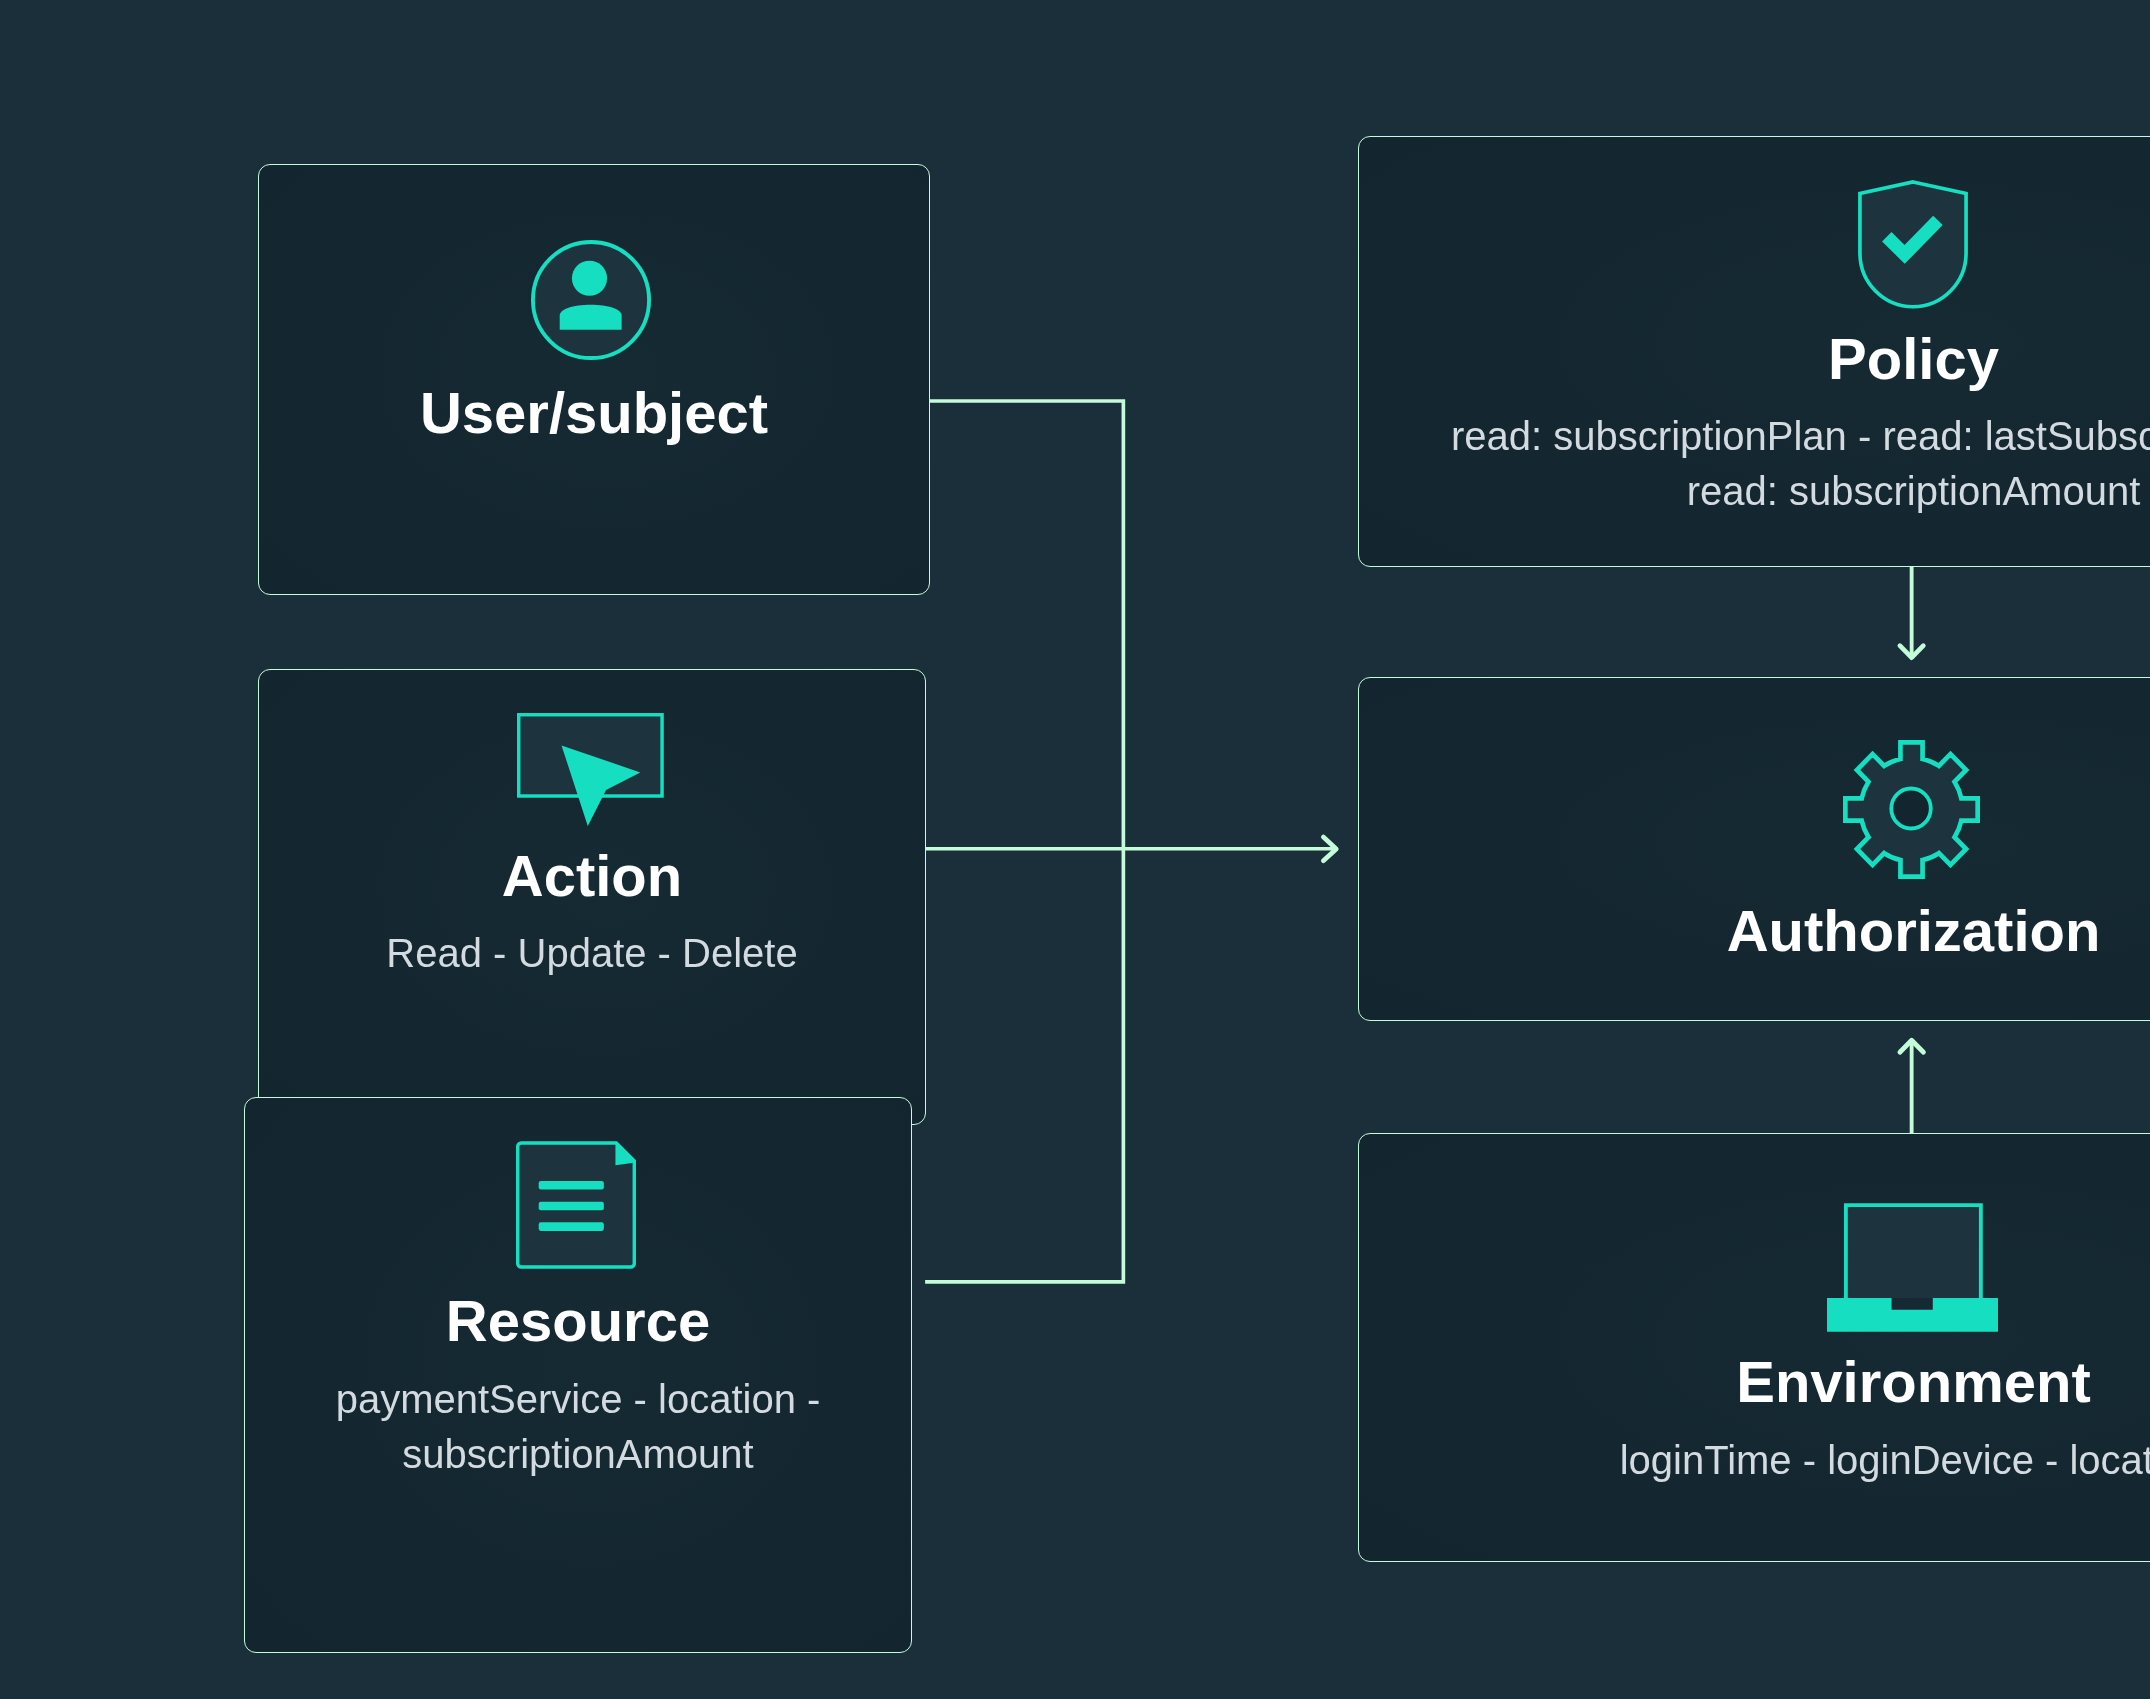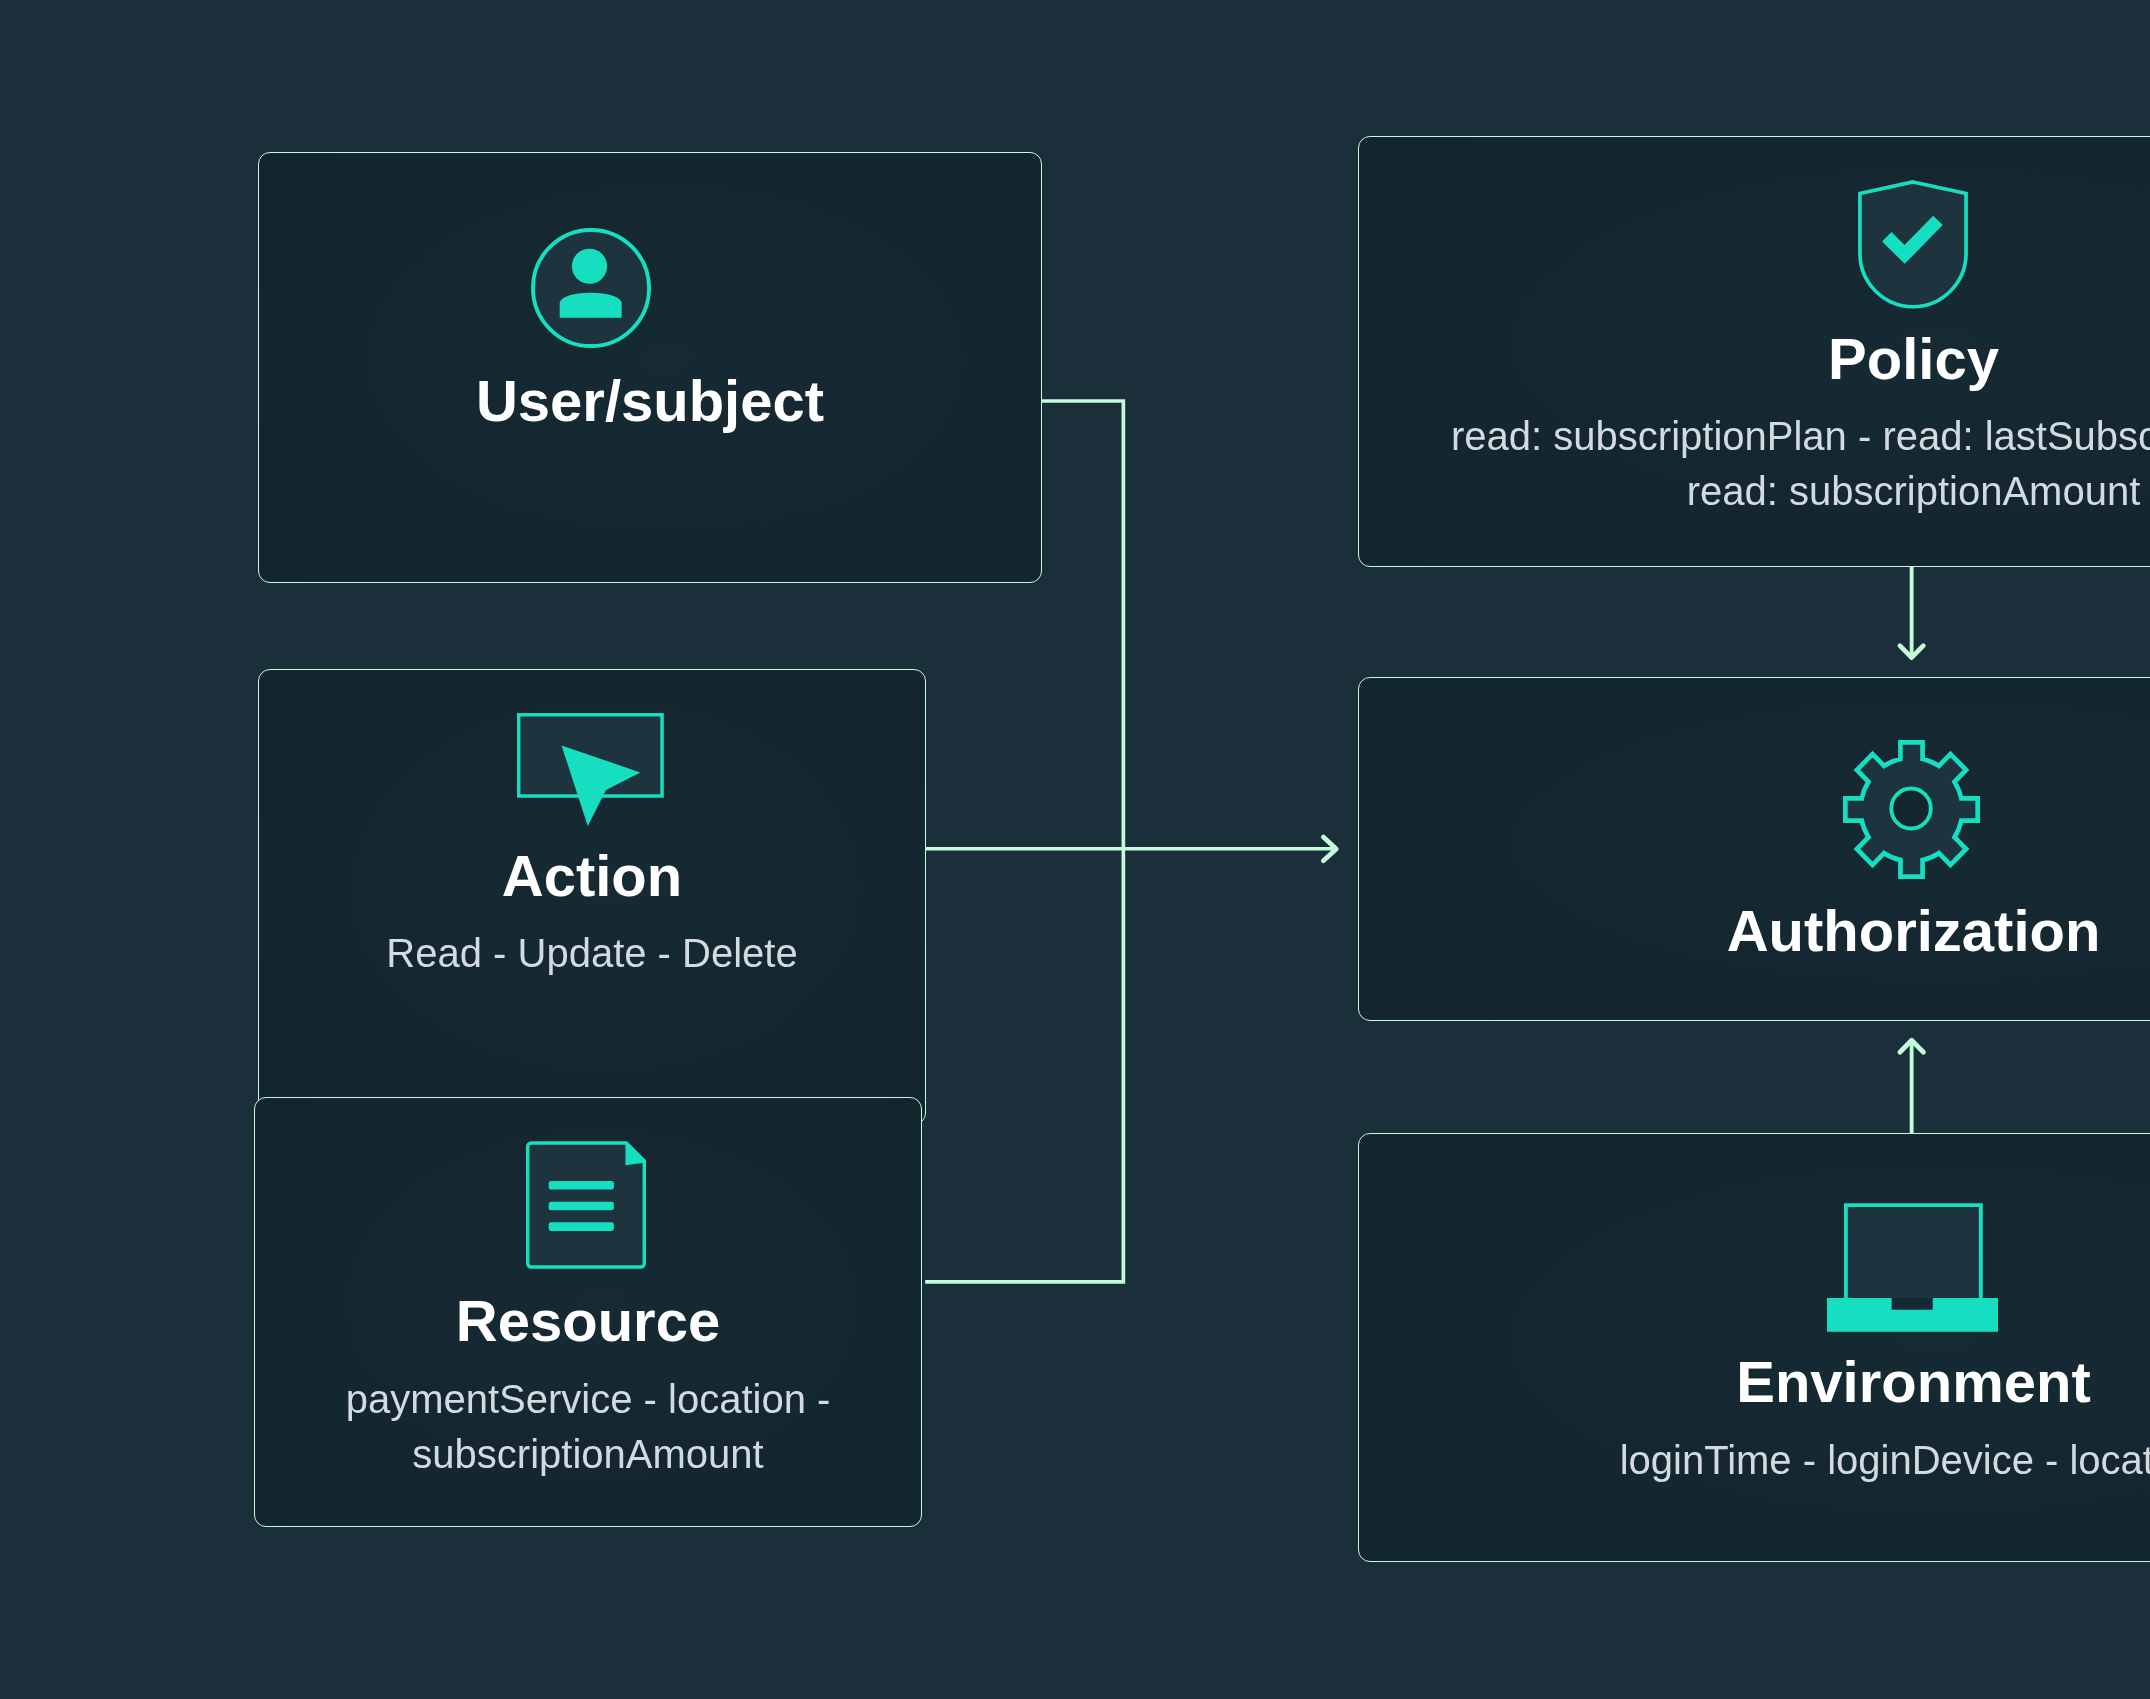--- a/index.html
+++ b/index.html
@@ -25,39 +25,39 @@
     <path d="M2151 932 H2612 V1973" stroke="#c4fbd8" stroke-width="8.5" fill="none"></path>
     <path d="M2151 2980 H2612 V1973" stroke="#c4fbd8" stroke-width="8.5" fill="none"></path>
     <path d="M2151 1973 H3104" stroke="#c4fbd8" stroke-width="8.5" fill="none"></path>
     <path d="M3077 1946 L3107 1973.5 L3077 2001" stroke="#c4fbd8" stroke-width="11" stroke-linecap="round" stroke-linejoin="round" fill="none"></path>
     <path d="M4444.8 1318 V1528" stroke="#c4fbd8" stroke-width="9" fill="none"></path>
     <path d="M4417.5 1501 L4444.8 1528.7 L4472 1501" stroke="#c4fbd8" stroke-width="11" stroke-linecap="round" stroke-linejoin="round" fill="none"></path>
     <path d="M4444.8 2634 V2419" stroke="#c4fbd8" stroke-width="9" fill="none"></path>
     <path d="M4417.5 2446.3 L4444.8 2418.3 L4472.3 2446.3" stroke="#c4fbd8" stroke-width="11" stroke-linecap="round" stroke-linejoin="round" fill="none"></path>
   </svg>
 
-  <div class="card" style="left:258px;top:152px;width:784px;height:431px">
+  <div class="card" style="left:258px;top:164px;width:672px;height:431px">
     <svg class="ico" style="left:272px;top:75px;width:120px;height:120px" viewBox="0 0 278 278">
       <circle cx="139" cy="139" r="134.5" fill="#1d333e" stroke="#15dfc0" stroke-width="9"></circle>
       <circle cx="135.5" cy="88.6" r="40.7" fill="#15dfc0"></circle>
       <path d="M66.5 208 V175 C66.5 160 97 150 138 150 C179 150 210 160 210 175 V208 Z" fill="#15dfc0"></path>
     </svg>
     <div class="ttl" style="top:219px">User/subject</div>
   </div>
 
   <div class="card" style="left:258px;top:669px;width:668px;height:456px">
     <svg class="ico" style="left:258px;top:43px;width:147px;height:113px" viewBox="0 0 341 262">
       <rect x="4" y="4" width="332.5" height="188.5" fill="#1d333e" stroke="#15dfc0" stroke-width="8"></rect>
       <path d="M103.3 75.1 L286 137.7 L206.5 178.3 L164.2 262.3 Z" fill="#15dfc0"></path>
     </svg>
     <div class="ttl" style="top:177px">Action</div>
     <div class="sub" style="top:256px">Read - Update - Delete</div>
   </div>
 
-  <div class="card" style="left:254px;top:1097px;width:668px;height:430px">
+  <div class="card" style="left:244px;top:1097px;width:668px;height:556px">
     <svg class="ico" style="left:271px;top:43px;width:120px;height:128px" viewBox="0 0 280 297">
       <path d="M4 12 a8 8 0 0 1 8-8 H234 L276 46 V285 a8 8 0 0 1 -8 8 H12 a8 8 0 0 1 -8 -8 Z" fill="#1d333e" stroke="#15dfc0" stroke-width="8"></path>
       <path d="M232 0 L281 49 L232 56 Z" fill="#15dfc0"></path>
       <rect x="53" y="92.6" width="152" height="20" rx="5" fill="#15dfc0"></rect>
       <rect x="53" y="141" width="152" height="20" rx="5" fill="#15dfc0"></rect>
       <rect x="53" y="189" width="152" height="20" rx="5" fill="#15dfc0"></rect>
     </svg>
     <div class="ttl" style="top:194px">Resource</div>
     <div class="sub" style="top:274px">
       <div>paymentService - location -</div>

